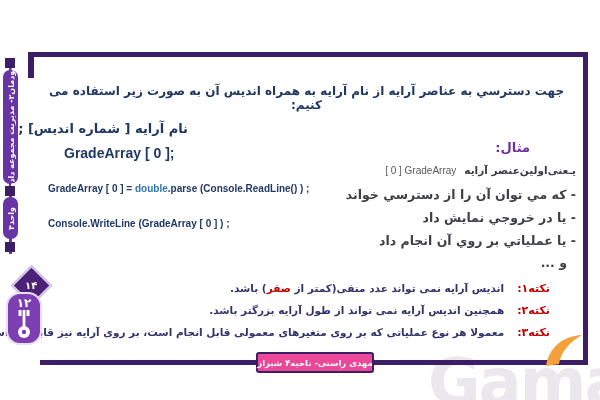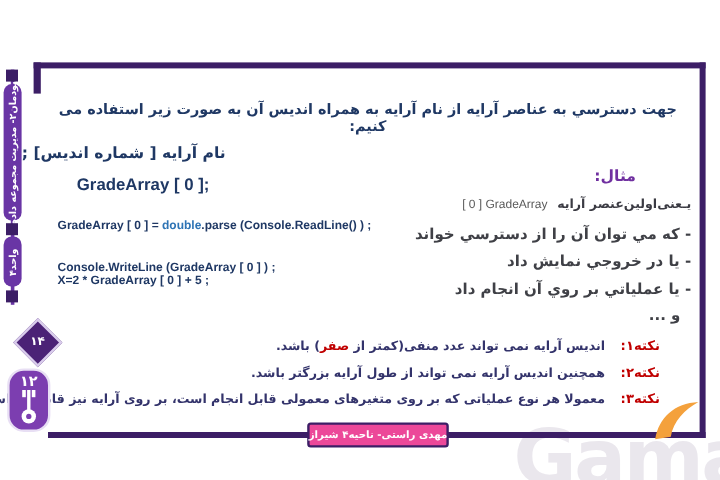--- a/index.html
+++ b/index.html
@@ -54,21 +54,21 @@
   .rail{position:absolute;left:9px;top:58px;width:3px;height:196px;background:#6935A5;}
   .node{position:absolute;left:5px;width:10px;height:10px;background:#3C1E66;}
   .seg{position:absolute;left:3px;width:15px;background:#6935A5;border-radius:7px;}
   .vtext{position:absolute;height:15px;display:flex;align-items:center;justify-content:center;
          color:#fff;font-size:8px;font-weight:600;direction:rtl;white-space:nowrap;
          transform:rotate(-90deg);}
   .diamond{position:absolute;left:17px;top:271px;width:25px;height:25px;background:#4B2276;
            border:2px solid #D9CCEC;transform:rotate(45deg);display:flex;
            align-items:center;justify-content:center;z-index:3;}
   .diamond span{transform:rotate(-45deg);color:#fff;font-size:10px;font-weight:bold;}
-  .pin{position:absolute;left:6px;top:307px;width:36px;height:53px;background:#7C3EB0;
+  .pin{position:absolute;left:6px;top:292px;width:36px;height:53px;background:#7C3EB0;
        border:2px solid #E8DFF4;border-radius:14px;z-index:3;display:flex;
        flex-direction:column;align-items:center;padding-top:2px;box-sizing:border-box;}
   .pin .num{color:#fff;font-size:12px;font-weight:bold;line-height:14px;}
 
   
   .credit{position:absolute;left:256px;top:352px;width:118px;height:21px;background:#ec4899;
           border:2px solid #3C1E66;border-radius:3px;z-index:4;display:flex;
           align-items:center;justify-content:center;color:#fff;font-size:8.5px;
           font-weight:600;direction:rtl;box-sizing:border-box;white-space:nowrap;}
 
@@ -109,23 +109,20 @@
   <div class="bullet" style="top:233px">- یا عملیاتي بر روي آن انجام داد</div>
   <div class="bullet" style="top:210px">- یا در خروجي نمایش داد</div>
   <div class="ellipsis">و ...</div>
 
   <div class="stmt" style="top:183px">
     <span>GradeArray [ 0 ] = </span><span class="kw">double</span><span>.parse (Console.ReadLine() ) ;</span>
   </div>
   <div class="stmt" style="top:218px">
     <span>Console.WriteLine (GradeArray [ 0 ] ) ;</span><span class="kw"></span><span></span>
   </div>
-  <div class="stmt" style="top:229px">
-    <span>X=2 * GradeArray [ 0 ] + 5 ;</span><span class="kw"></span><span></span>
-  </div>
 
   <div class="note" style="top:282px">
     <span class="lbl">نکته۱:</span><span>اندیس آرایه نمی تواند عدد منفی(کمتر از </span><span class="hl">صفر</span><span>) باشد.</span>
   </div>
   <div class="note" style="top:304px">
     <span class="lbl">نکته۲:</span><span>همچنین اندیس آرایه نمی تواند از طول آرایه بزرگتر باشد.</span>
   </div>
   <div class="note" style="top:326px">
     <span class="lbl">نکته۳:</span><span>معمولا هر نوع عملیاتی که بر روی متغیرهای معمولی قابل انجام است، بر روی آرایه نیز قابل اجراست.</span>
   </div>

